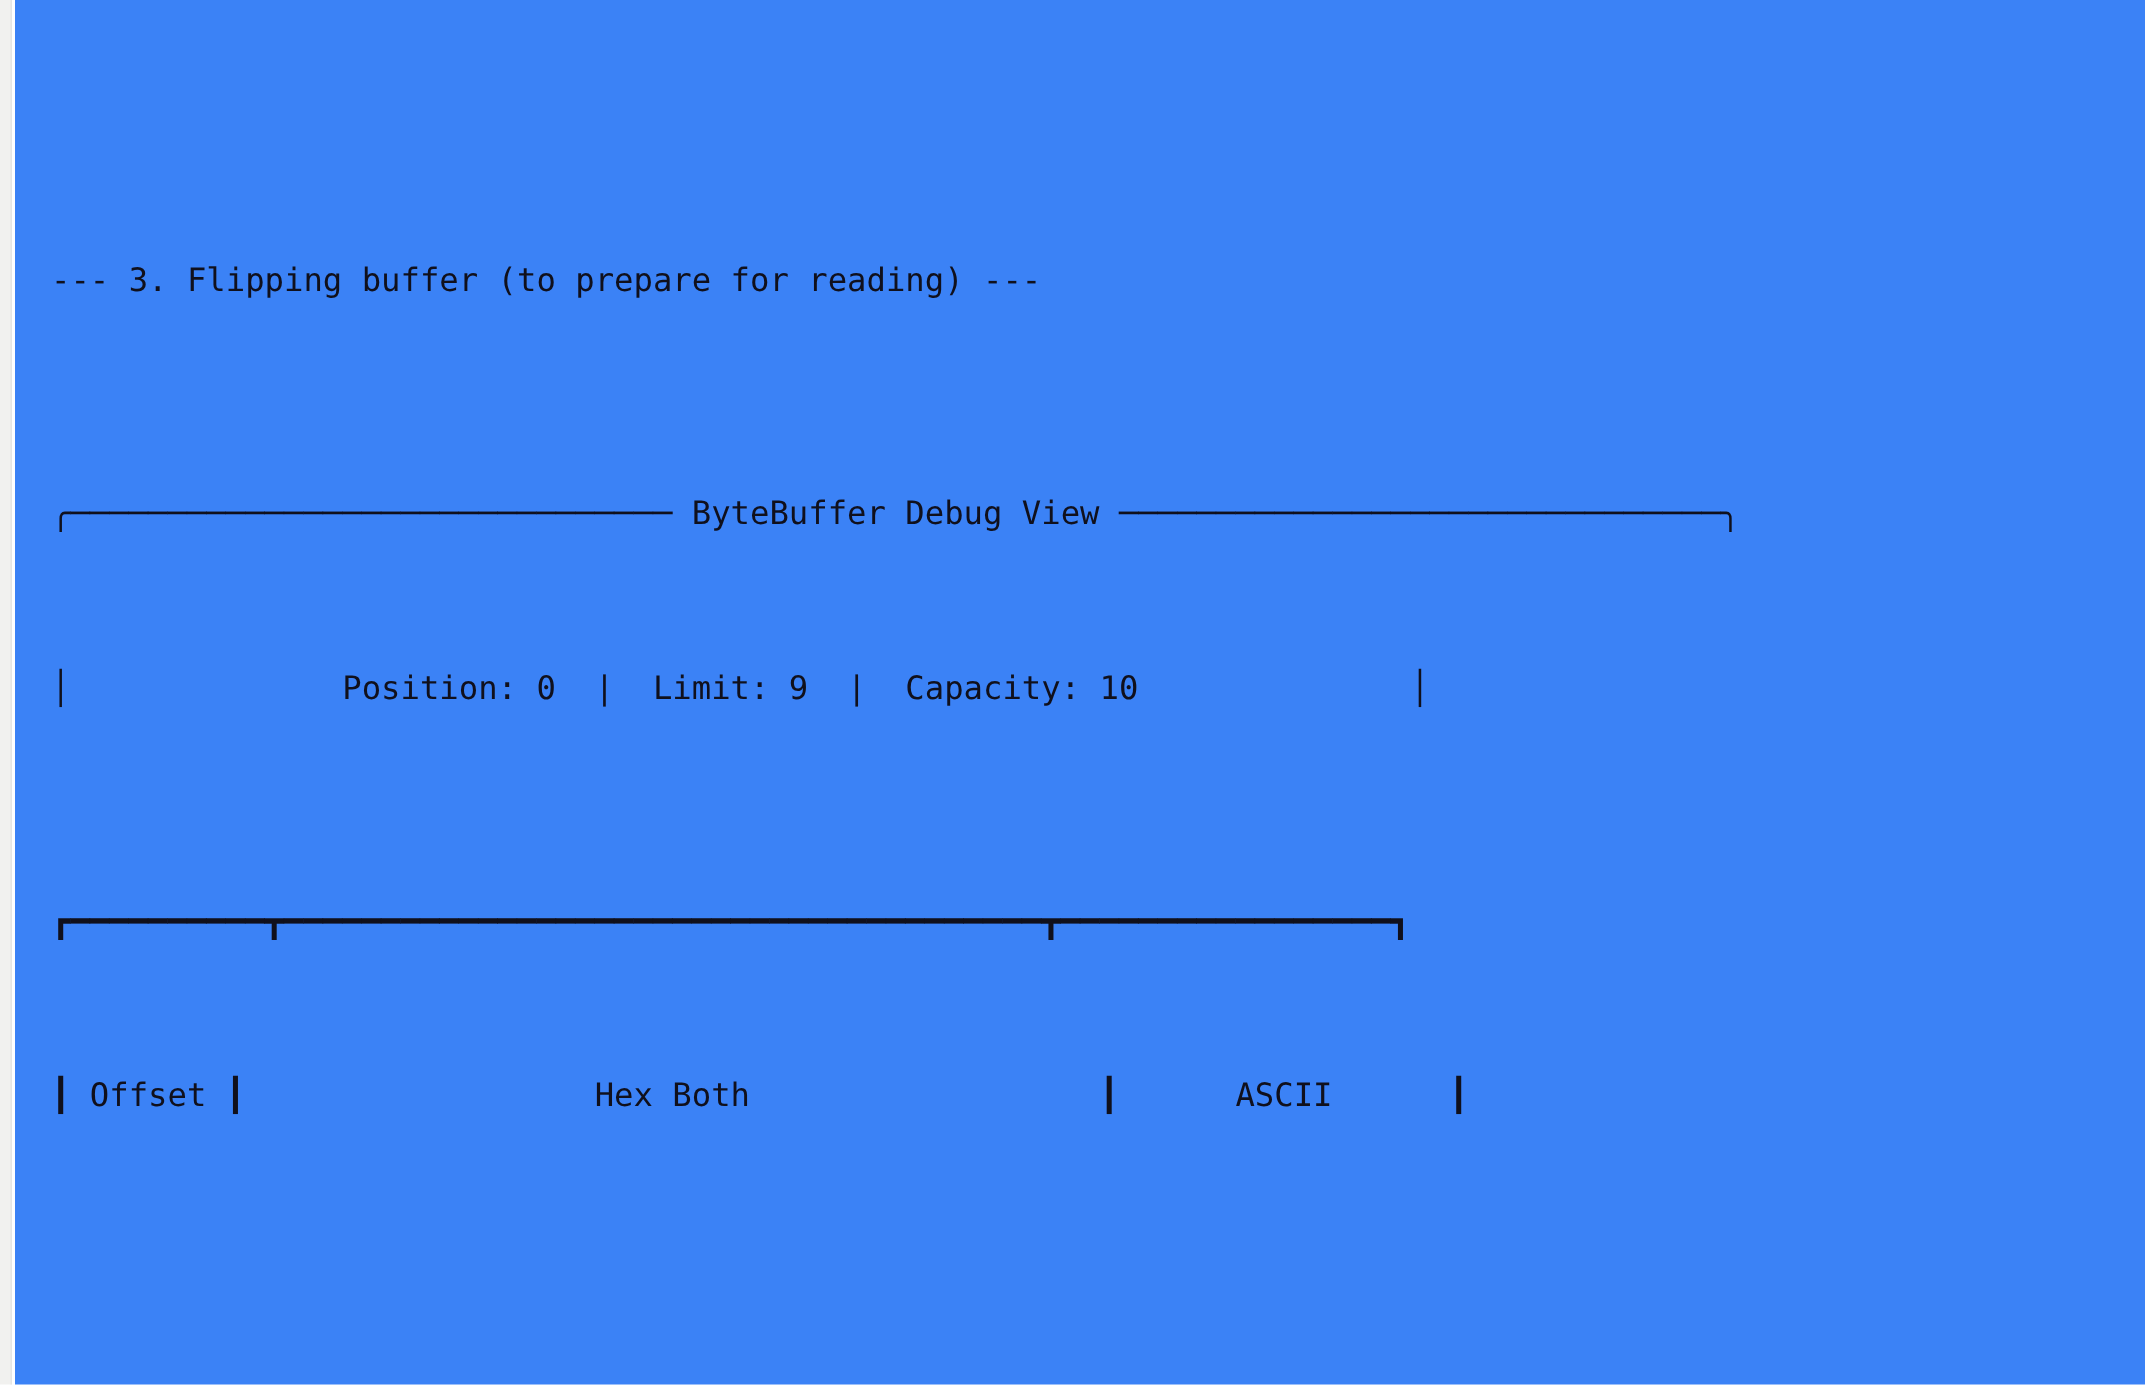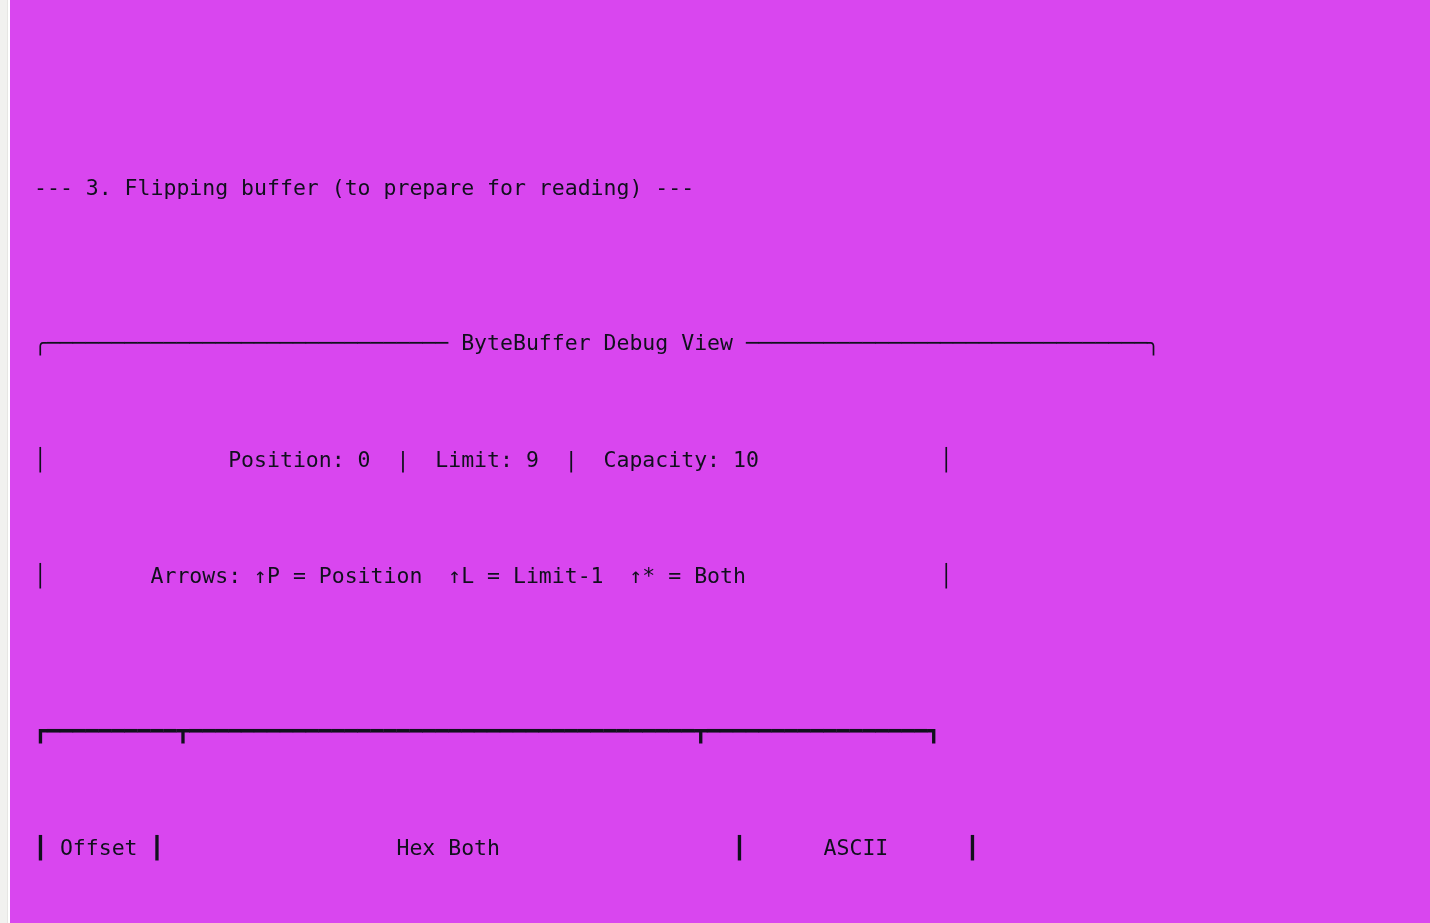--- a/index.html
+++ b/index.html
@@ -21,21 +21,21 @@
     background: #f1f1ef;
     border-right: 1px solid #e6e6e3;
     box-sizing: border-box;
   }
   #console {
     position: absolute;
     left: 10px;
     top: 0;
     width: 1420px;
     height: 923px;
-    background: #d946ef;
+    background: #3b82f6;
     padding: 14px 0 0 24px;
     box-sizing: border-box;
     color: #10101c;
     font-family: "DejaVu Sans Mono", "Liberation Mono", monospace;
     font-size: 21.5px;
     line-height: 38.8px;
     letter-spacing: 0px;
     white-space: pre;
     -webkit-font-smoothing: antialiased;
   }
@@ -50,21 +50,20 @@
 
 <div id="gutter"></div>
 
 <div id="console">
 
   
   <div class="line">--- 3. Flipping buffer (to prepare for reading) ---</div>
 
   <div class="line">╭─────────────────────────────── ByteBuffer Debug View ───────────────────────────────╮</div>
   <div class="line">│              Position: 0  |  Limit: 9  |  Capacity: 10              │</div>
-  <div class="line">│        Arrows: ↑P = Position  ↑L = Limit-1  ↑* = Both               │</div>
 
   <div class="line">┏━━━━━━━━━━┳━━━━━━━━━━━━━━━━━━━━━━━━━━━━━━━━━━━━━━━┳━━━━━━━━━━━━━━━━━┓</div>
   <div class="line">┃ Offset ┃                  Hex Both                  ┃      ASCII      ┃</div>
   
 
   
   
   
 
   

